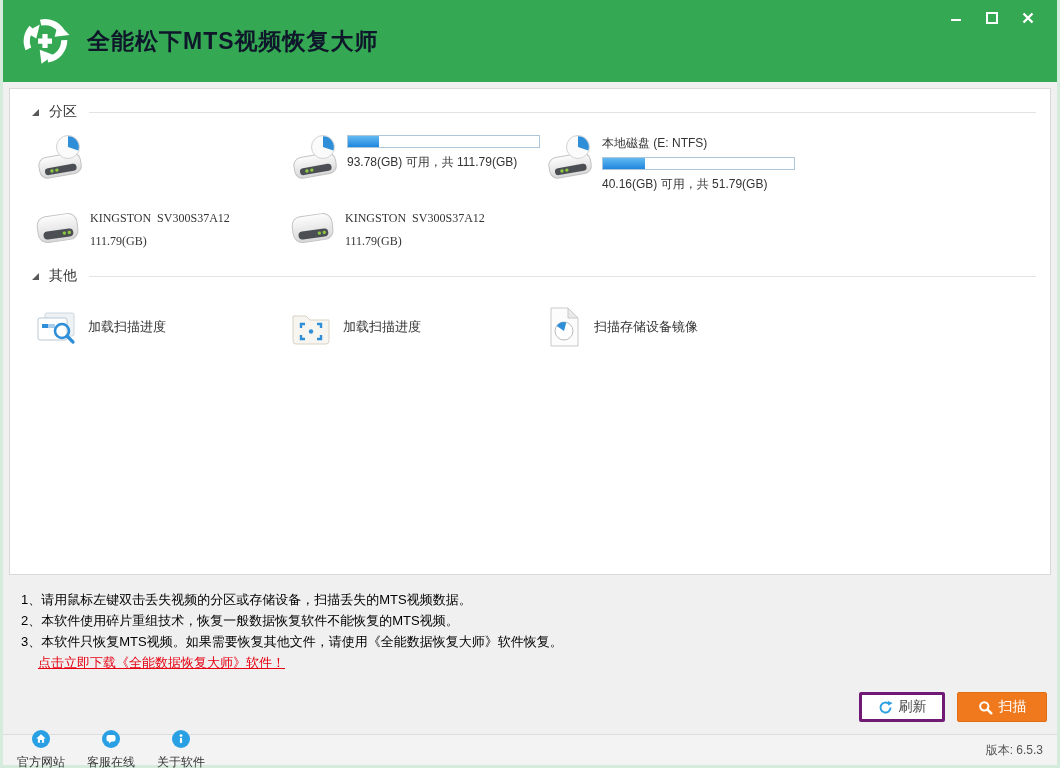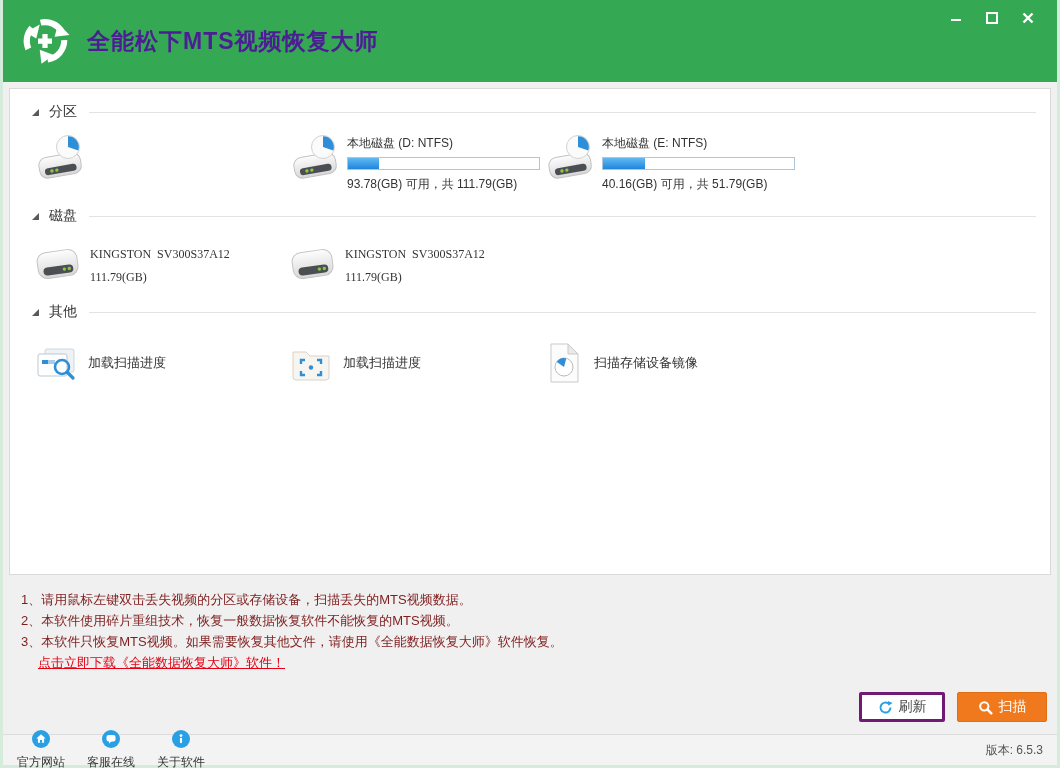--- a/index.html
+++ b/index.html
@@ -5,21 +5,21 @@
   * { margin:0; padding:0; box-sizing:border-box; }
   html,body { width:1060px; height:768px; }
   body { font-family:"Liberation Sans","DejaVu Sans",sans-serif; background:#9fbfa9; }
 
   .window { width:1060px; height:768px; display:flex; flex-direction:column;
             border:3px solid #d5ecdc; border-top:none; background:#f0f0f0; }
 
   
   .titlebar { height:82px; background:#35a853; position:relative; display:flex; align-items:center; flex:none; }
   .logo { margin-left:14px; }
-  .app-title { color:#4c1d95; font-size:23px; font-weight:bold; margin-left:14px; letter-spacing:1px; }
+  .app-title { color:#0f172a; font-size:23px; font-weight:bold; margin-left:14px; letter-spacing:1px; }
   .win-controls { position:absolute; top:8px; right:18px; display:flex; gap:14px; }
   .win-btn { width:22px; height:20px; display:flex; align-items:center; justify-content:center; cursor:pointer; }
 
   
   .main { flex:1; display:flex; flex-direction:column; background:#f0f0f0; min-height:0; }
   .panel { margin:6px 6px 0 6px; height:487px; background:#fff; border:1px solid #d9d9d9; padding-top:6px; flex:none; }
 
   .sec-header { display:flex; align-items:center; padding:8px 14px 4px 22px; }
   .sec-tri { width:0; height:0; border-left:7px solid transparent; border-bottom:7px solid #595959; margin-right:10px; }
   .sec-label { font-size:14px; color:#333; }
@@ -42,21 +42,21 @@
   .disk-name { font-size:12px; color:#333; margin-bottom:8px; white-space:pre-wrap; }
   .disk-size { font-size:12px; color:#333; }
 
   
   .other-row { padding-top:16px; }
   .other-item { width:255px; display:flex; align-items:center; cursor:pointer; }
   .other-label { font-size:13px; color:#333; margin-left:10px; }
 
   
   .notice { padding:14px 0 0 18px; flex:1; }
-  .notice-line { font-size:13px; color:#7f1d1d; line-height:21px; }
+  .notice-line { font-size:13px; color:#000000; line-height:21px; }
   .notice-link { display:inline-block; font-size:13px; color:#e60012; margin-left:17px; line-height:21px;
                  text-decoration:underline; cursor:pointer; }
 
   
   .actions { display:flex; justify-content:flex-end; gap:12px; padding:0 10px 12px 0; flex:none; }
   .btn { height:30px; display:flex; align-items:center; justify-content:center; gap:6px;
          font-size:14px; border-radius:2px; cursor:pointer; }
   .btn-refresh { width:86px; background:#fff; border:3px solid #701a75; color:#444; }
   .btn-scan { width:90px; background:#f0791e; border:1px solid #e06e15; color:#fff; }
 
@@ -139,21 +139,20 @@
             <g transform="rotate(-10 26 32)">
               <rect x="5" y="22" width="42" height="21" rx="8" fill="url(#gA)" stroke="#c3c3c3"></rect>
               <rect x="10" y="33" width="32" height="7" rx="3.5" fill="#4b4f54"></rect>
               <circle cx="17" cy="36.5" r="1.7" fill="#8dc63f"></circle>
                 <circle cx="22" cy="36.5" r="1.7" fill="#8dc63f"></circle>
             </g>
             <circle cx="34" cy="14" r="11.5" fill="#fbfbfb" stroke="#d2d2d2"></circle>
             <path d="M34 14 L34 3.2 A10.8 10.8 0 0 1 44.3 17.5 Z" fill="#2e8fd8"></path>
           </svg>
           <div class="part-info">
-            <div class="part-name">本地磁盘 (D: NTFS)</div>
             <div class="usage-bar">
                 <div class="usage-fill" style="width: 16%;"></div>
               </div>
             <div class="part-free">93.78(GB) 可用，共 111.79(GB)</div>
           </div>
         </div>
 
         <div class="part-item">
           <svg width="52" height="52" viewBox="0 0 52 52">
             <g transform="rotate(-10 26 32)">
@@ -168,25 +167,20 @@
           <div class="part-info">
             <div class="part-name">本地磁盘 (E: NTFS)</div>
             <div class="usage-bar">
                 <div class="usage-fill" style="width: 22%;"></div>
               </div>
             <div class="part-free">40.16(GB) 可用，共 51.79(GB)</div>
           </div>
         </div>
       </div>
 
-      <div class="sec-header" style="padding-top:14px">
-        <span class="sec-tri"></span>
-        <span class="sec-label">磁盘</span>
-        <span class="sec-rule"></span>
-      </div>
       <div class="item-row disk-row">
 
         <div class="disk-item">
           <svg width="48" height="44" viewBox="0 0 48 44">
             <g transform="rotate(-8 24 24)">
               <rect x="4" y="8" width="40" height="26" rx="9" fill="url(#gA)" stroke="#c3c3c3"></rect>
               <rect x="9" y="23" width="30" height="8" rx="4" fill="#4b4f54"></rect>
               <circle cx="30" cy="27" r="1.7" fill="#8dc63f"></circle>
                 <circle cx="35" cy="27" r="1.7" fill="#8dc63f"></circle>
             </g>

